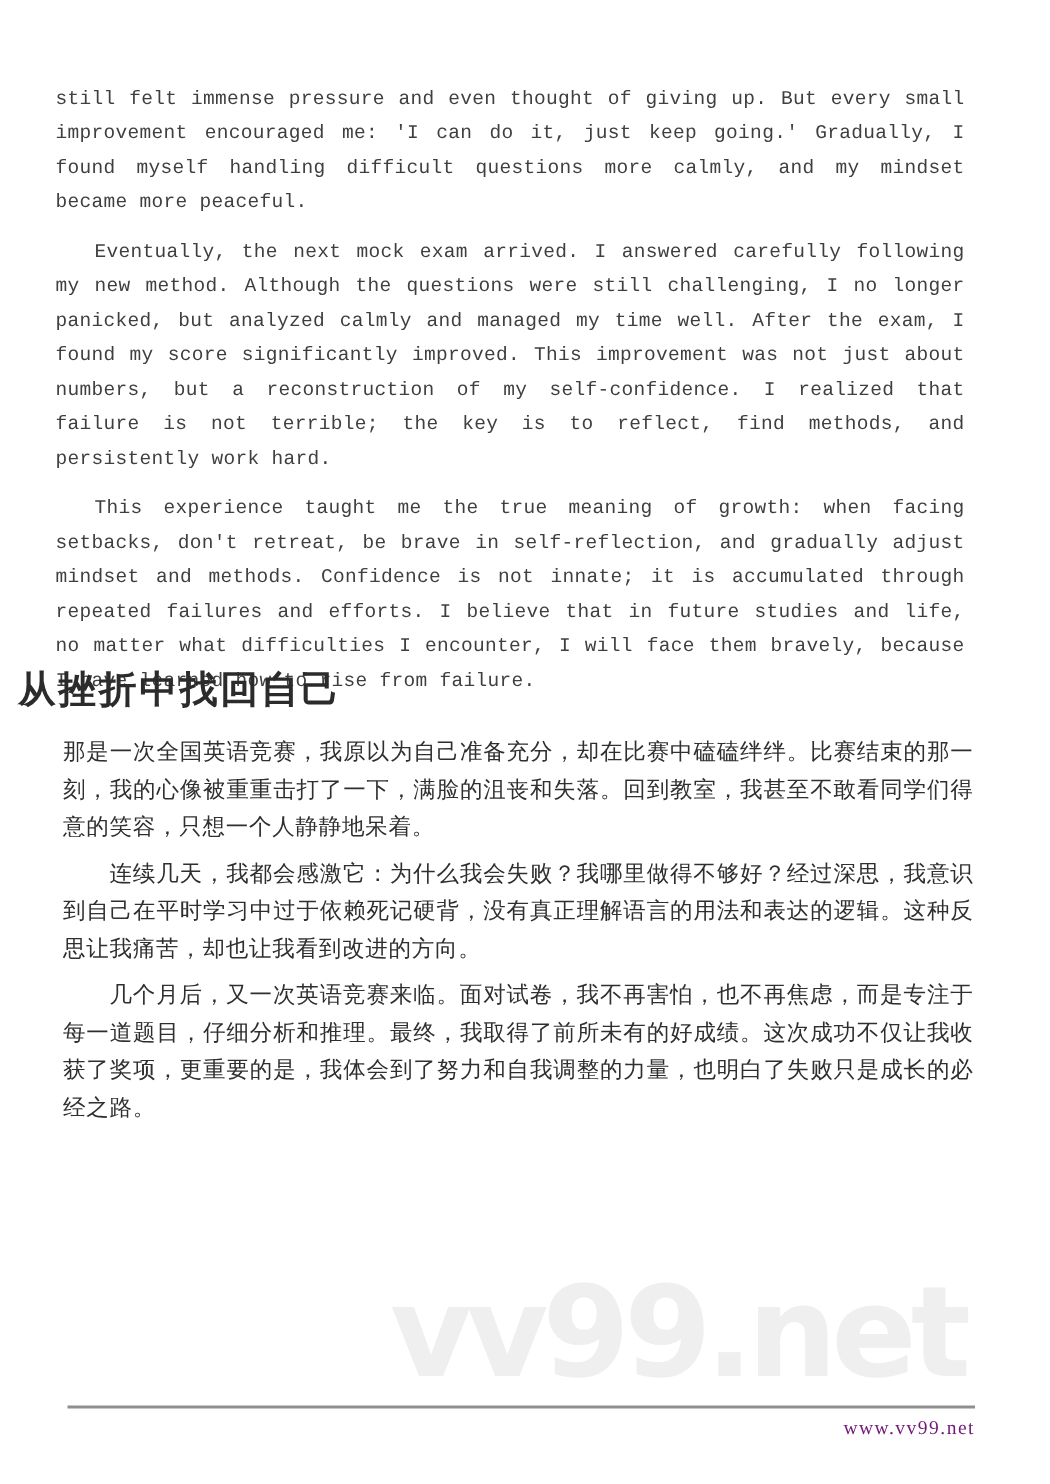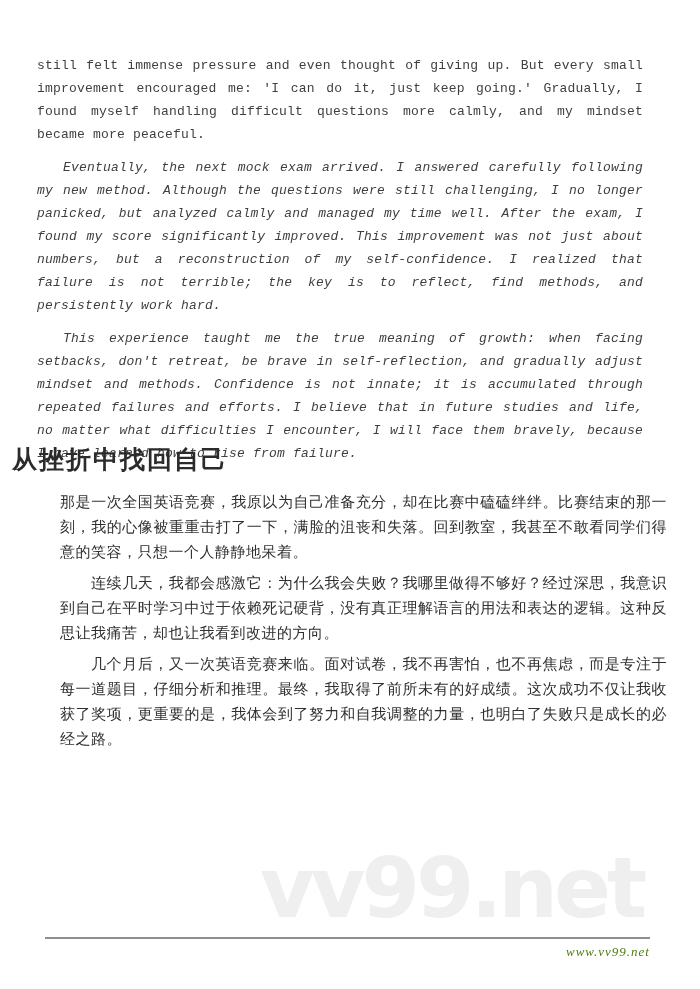--- a/index.html
+++ b/index.html
@@ -30,21 +30,21 @@
   }
   .en-p {
     margin: 0 0 10px 0;
     font-family: "Liberation Mono", "DejaVu Sans Mono", monospace;
     font-size: 13px;
     line-height: 23px;
     color: #3f3f3f;
     text-align: justify;
     letter-spacing: 0.2px;
   }
-  .en-p.indent { text-indent: 26px; font-style: italic; }
+  .en-p.indent { text-indent: 26px; }
 
   
   .zh-title {
     position: absolute;
     top: 443px;
     left: 12px;
     width: 570px;
     margin: 0;
     text-align: left;
     font-family: "Liberation Serif", "DejaVu Serif", serif;
@@ -52,21 +52,21 @@
     font-weight: bold;
     color: #2b2b2b;
     letter-spacing: 2px;
     z-index: 2;
   }
 
   
   .zh-section {
     position: absolute;
     top: 490px;
-    left: 60px;
+    left: 42px;
     width: 607px;
     z-index: 2;
   }
   .zh-p {
     margin: 0 0 6px 0;
     font-family: "Liberation Serif", "DejaVu Serif", serif;
     font-size: 15px;
     line-height: 25px;
     color: #2f2f2f;
     text-align: justify;
@@ -97,24 +97,23 @@
     width: 605px;
     height: 2px;
     background: #8f8f8f;
     z-index: 2;
   }
   .footer-text {
     position: absolute;
     top: 944px;
     right: 50px;
     font-family: "Liberation Serif", "DejaVu Serif", serif;
-    font-style: italic;
     font-size: 13px;
     letter-spacing: 1px;
-    color: #4d7c0f;
+    color: #701a75;
     z-index: 2;
   }
 </style>
 </head>
 <body>
 
 <div class="page">
 
   <div class="watermark">vv99.net</div>
 

